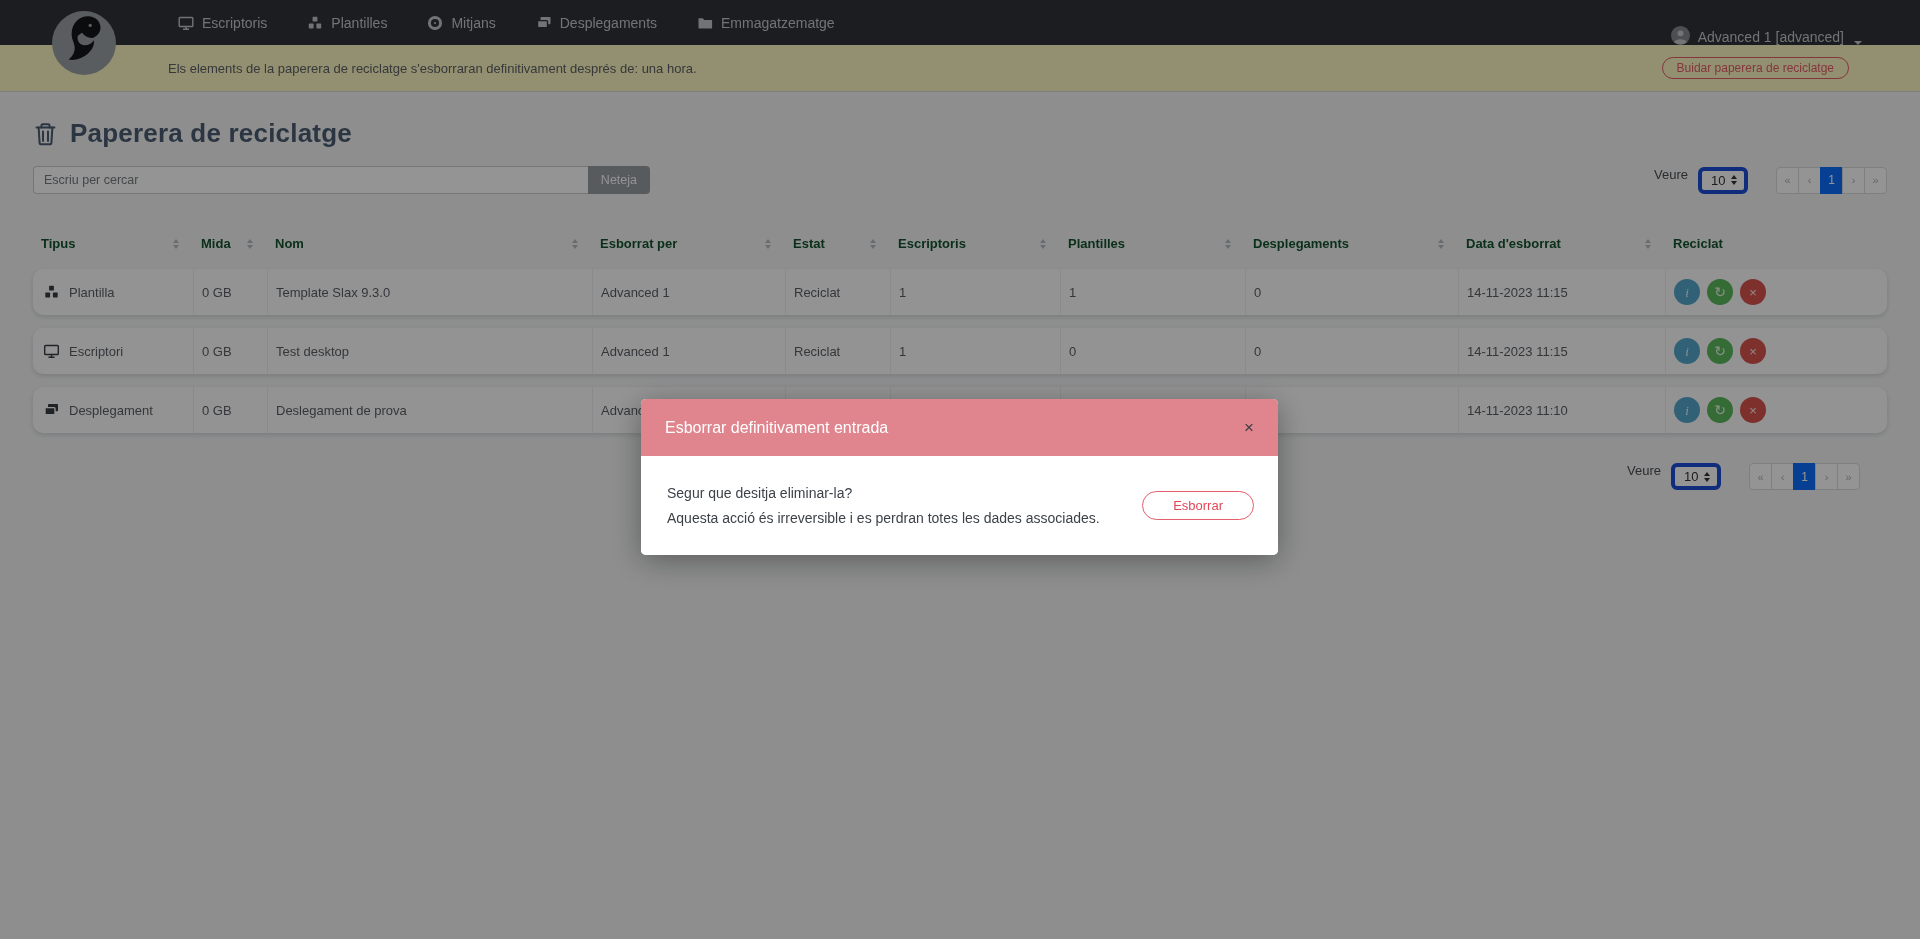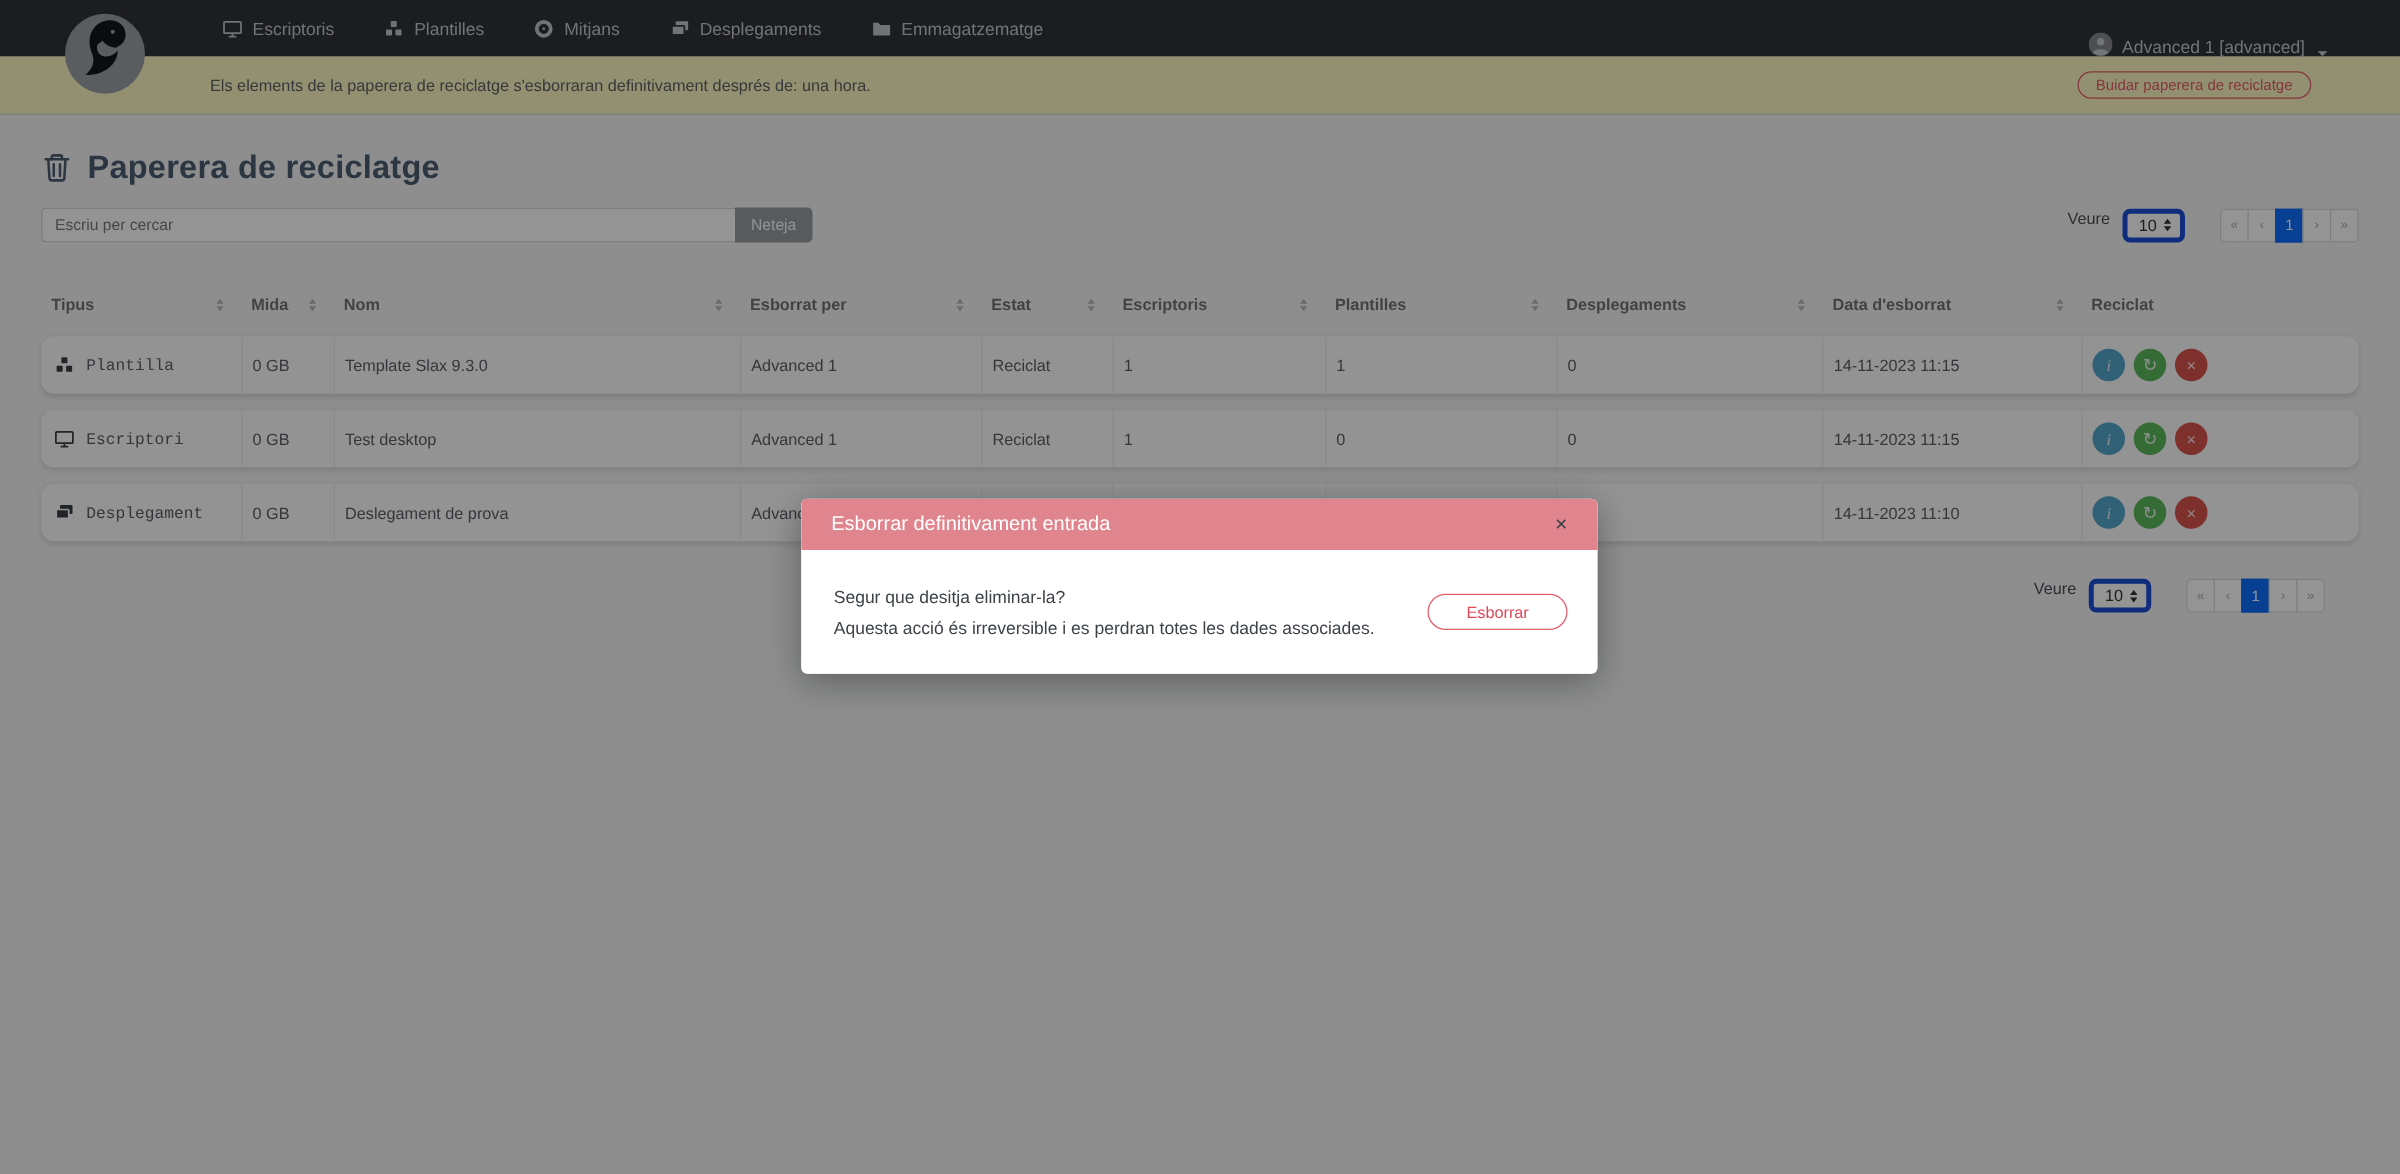--- a/index.html
+++ b/index.html
@@ -86,58 +86,58 @@
   }
   .page-btn:first-child { border-radius:4px 0 0 4px; margin-left:0; }
   .page-btn:last-child { border-radius:0 4px 4px 0; }
   .page-btn.active { background:#0d6efd; border-color:#0d6efd; color:#fff; font-size:12px; }
 
   
   .grid { display:grid; grid-template-columns:160px 74px 325px 193px 105px 170px 185px 213px 207px 1fr; }
   .thead { margin-top:36px; }
   .th {
     display:flex; align-items:center; padding:6px 8px; font-size:13px; font-weight:bold;
-    color:#737373; cursor:pointer;text-align:center;
+    color:#14532d; cursor:pointer;text-align:center;
   }
   .sort-icon { margin-left:auto; margin-right:6px; display:flex; flex-direction:column; gap:2px; }
   .sort-icon i { display:block; width:0; height:0; border-left:3.5px solid transparent; border-right:3.5px solid transparent; }
   .sort-icon .up { border-bottom:4px solid #b6bbc0; }
   .sort-icon .down { border-top:4px solid #b6bbc0; }
 
   .rows { margin-top:12px; display:flex; flex-direction:column; gap:13px; }
   .row-card {
     background:#fdfdfe; border-radius:10px; height:46px; overflow:hidden;
     box-shadow:0 2px 5px rgba(0,0,0,0.13);
   }
   .td {
     display:flex; align-items:center; padding:0 8px; font-size:13px; color:#5a5f64;
     border-left:1px solid #eceef0; height:46px; overflow:hidden; white-space:nowrap;
   }
-  .td:first-child { border-left:none; padding-left:10px;font-family:Liberation Mono, monospace; }
+  .td:first-child { border-left:none; padding-left:10px; }
   .type-icon { width:17px; height:16px; margin-right:9px; color:#3a3f44; flex:0 0 auto; }
   .actions-cell { gap:7px; }
   .action-btn {
     width:26px; height:26px; border-radius:50%; border:none; cursor:pointer;
     color:rgba(255,255,255,0.88); font-size:13px; display:flex; align-items:center; justify-content:center;
     font-family:inherit; line-height:1;
   }
   .action-info { background:#54a7cb; font-style:italic; font-family:"Liberation Serif", serif; }
   .action-restore { background:#5cb85c; font-size:14px; }
   .action-delete { background:#d9534f; }
 
   .foot-bar { margin-top:30px; display:flex; justify-content:flex-end; padding-right:27px; }
 
   
   .backdrop { position:fixed; inset:0; background:rgba(0,0,0,0.42); z-index:50; }
   .modal {
     position:fixed; left:641px; top:399px; width:637px; z-index:60;
     border-radius:5px; box-shadow:0 6px 30px rgba(0,0,0,0.35); background:#fff; overflow:hidden;
   }
   .modal-header {
-    background:#e0858e; height:41px; display:flex; align-items:center;
+    background:#e0858e; height:57px; display:flex; align-items:center;
     padding:0 20px 0 24px;
   }
   .modal-title { color:#fff; font-size:16px; }
   .modal-close {
     margin-left:auto; background:none; border:none; font-size:17px; color:#3a3f44;
     cursor:pointer; font-family:inherit; line-height:1; padding:4px;
   }
   .modal-body {
     height:99px; display:flex; align-items:center; justify-content:space-between;
     padding:0 24px 0 26px; background:#fff;

